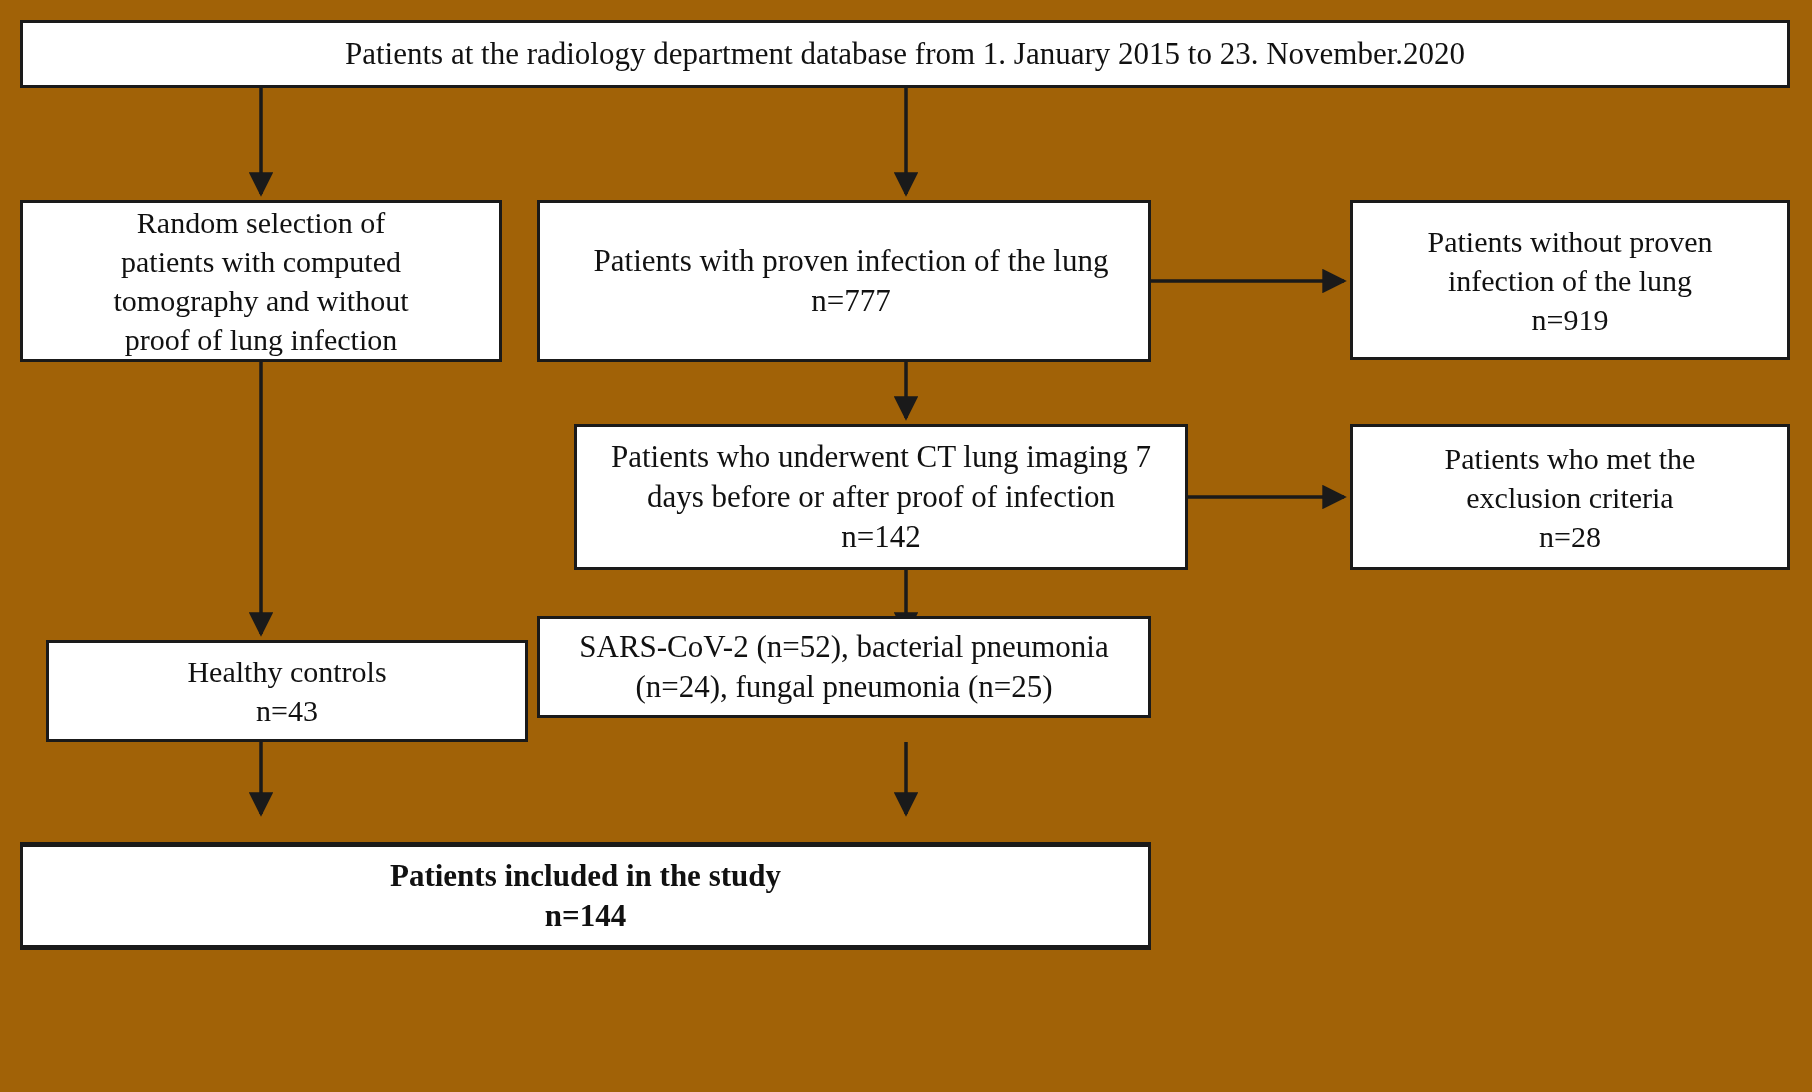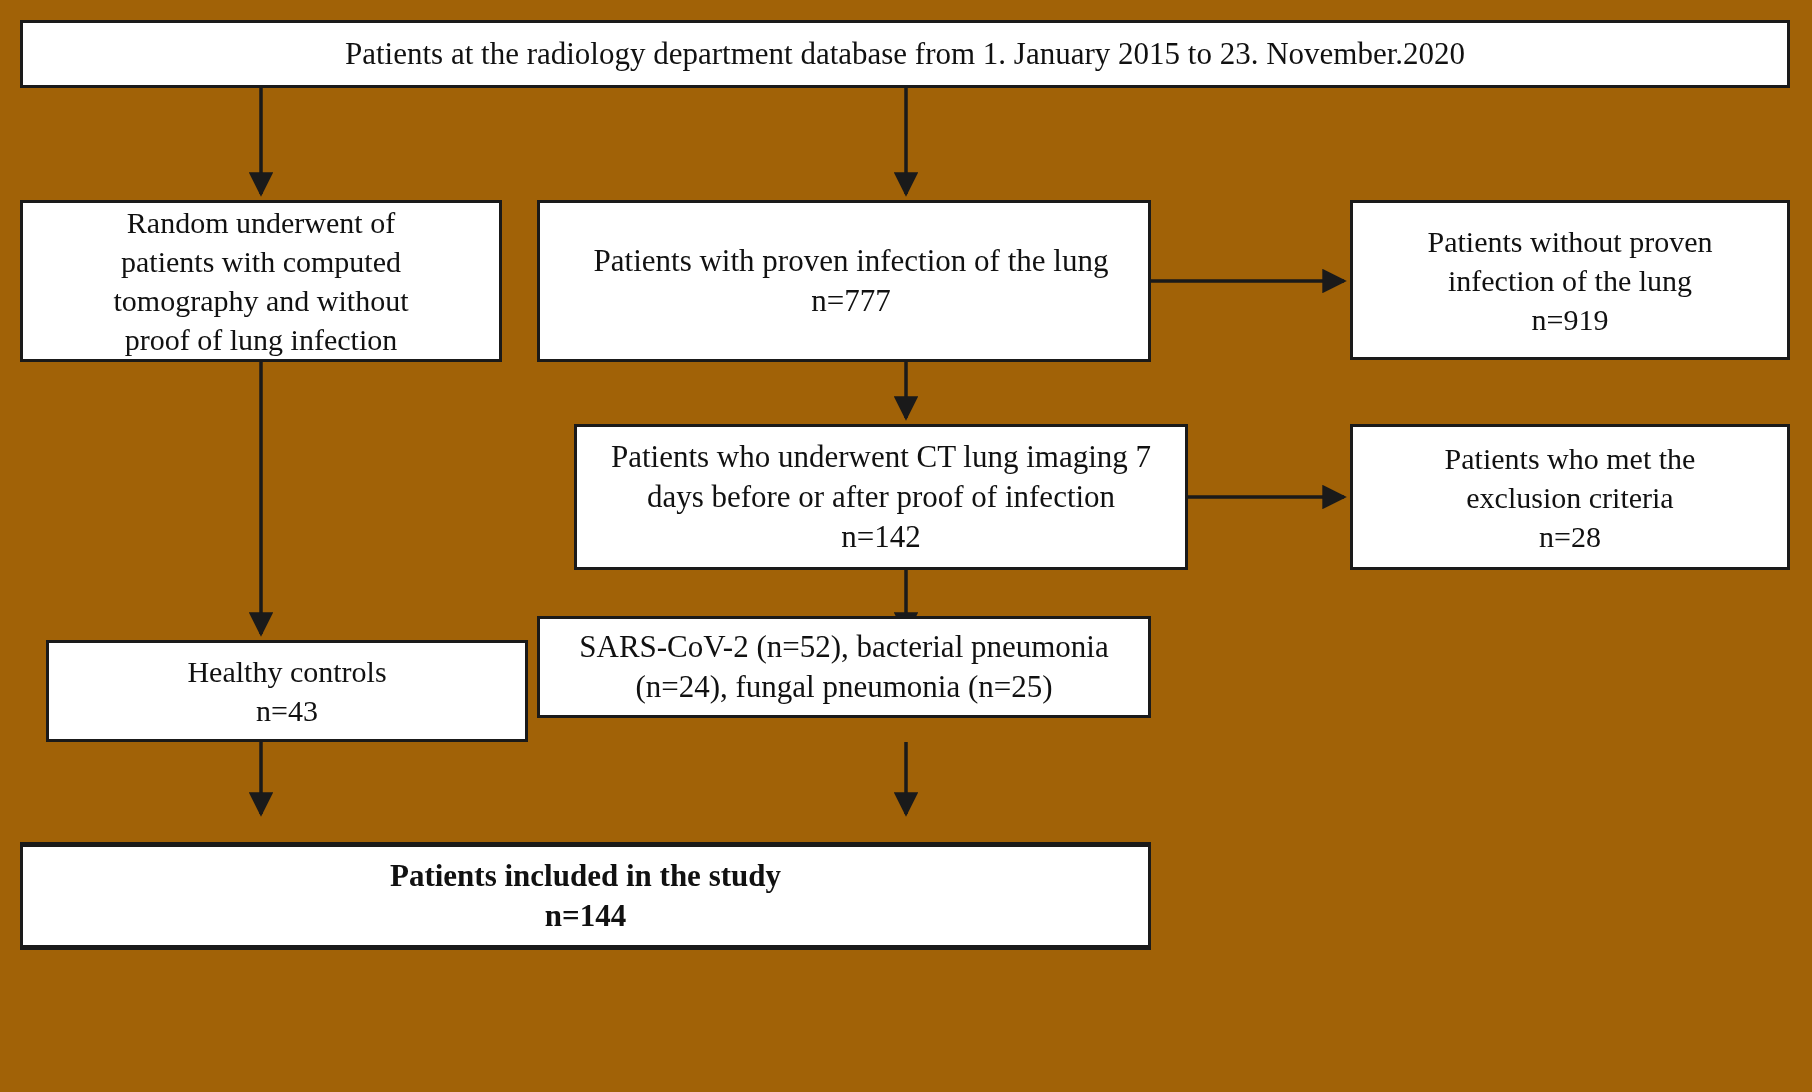--- a/index.html
+++ b/index.html
@@ -96,21 +96,21 @@
     <g>
       <path d="M 906,742 L 906,814" stroke="#1a1a1a" stroke-width="3.5" fill="none" marker-end="url(#arrowhead)"></path>
     </g>
   </svg>
 
   <div class="node" style="left:20px; top:20px; width:1770px; height:68px; font-size:31px;">
     <span class="txt">Patients at the radiology department database from 1. January 2015 to 23. November.2020</span>
   </div>
 
   <div class="node" style="left:20px; top:200px; width:482px; height:162px; font-size:30px;">
-    <span class="txt">Random underwent of
+    <span class="txt">Random selection of
 patients with computed
 tomography and without
 proof of lung infection</span>
   </div>
 
   <div class="node" style="left:537px; top:200px; width:614px; height:162px; font-size:31px;padding-left:24px;">
     <span class="txt">Patients with proven infection of the lung
 n=777</span>
   </div>
 

